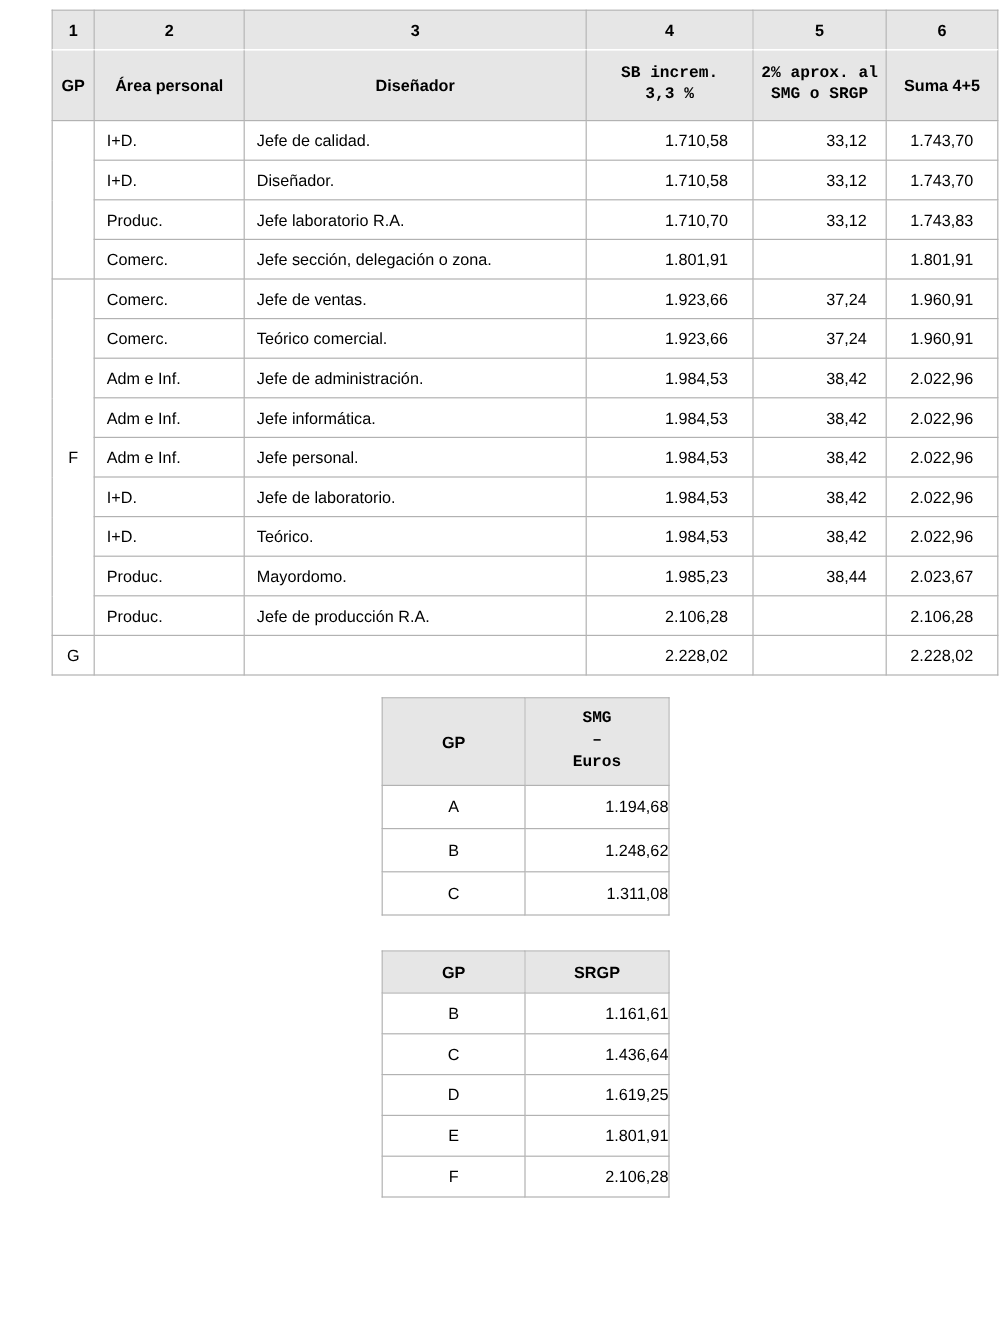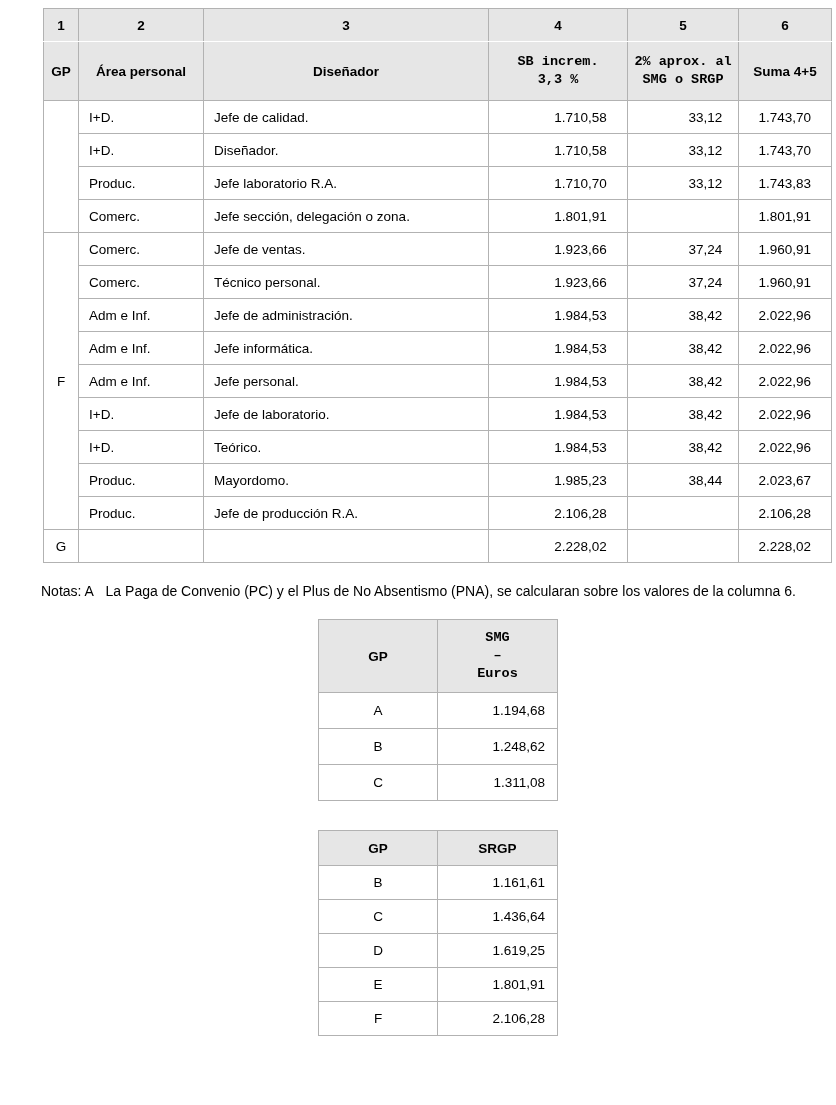--- a/index.html
+++ b/index.html
@@ -36,21 +36,21 @@
 
   
   .small { margin-left:318px; width:239px; }
   .small.smg { margin-top:17px; }
   .small.smg thead tr { height:73px; }
   .small.smg tbody tr { height:36px; }
   .small.srgp { margin-top:29px; }
   .small.srgp thead tr { height:35px; }
   .small.srgp tbody tr { height:34px; }
   .small td.gp { text-align:center; }
-  .small td.val { text-align:right; padding-right:12px; }
+  .small td.val { text-align:right; }
 </style>
 </head>
 <body>
 
 <div class="page">
 
   <table class="main">
     <colgroup>
       <col style="width:35px">
         <col style="width:125px">
@@ -112,21 +112,21 @@
         <tr>
           <td class="gp" rowspan="9">F</td>
           <td class="area">Comerc.</td>
           <td class="categoria">Jefe de ventas.</td>
           <td class="num">1.923,66</td>
           <td class="num">37,24</td>
           <td class="suma">1.960,91</td>
         </tr>
         <tr>
           <td class="area">Comerc.</td>
-          <td class="categoria">Técnico personal.</td>
+          <td class="categoria">Teórico comercial.</td>
           <td class="num">1.923,66</td>
           <td class="num">37,24</td>
           <td class="suma">1.960,91</td>
         </tr>
         <tr>
           <td class="area">Adm e Inf.</td>
           <td class="categoria">Jefe de administración.</td>
           <td class="num">1.984,53</td>
           <td class="num">38,42</td>
           <td class="suma">2.022,96</td>
@@ -178,21 +178,20 @@
           <td class="area"></td>
           <td class="categoria"></td>
           <td class="num">2.228,02</td>
           <td class="num"></td>
           <td class="suma">2.228,02</td>
         </tr>
       </tbody>
   </table>
 
   <div class="notes">
-    <p>Notas: A&nbsp;&nbsp; La Paga de Convenio (PC) y el Plus de No Absentismo (PNA), se calcularan sobre los valores de la columna 6.</p>
   </div>
 
   <table class="small smg">
     <colgroup>
         <col style="width:119px">
         <col style="width:120px">
       </colgroup>
     <thead>
       <tr>
         <th>GP</th>

